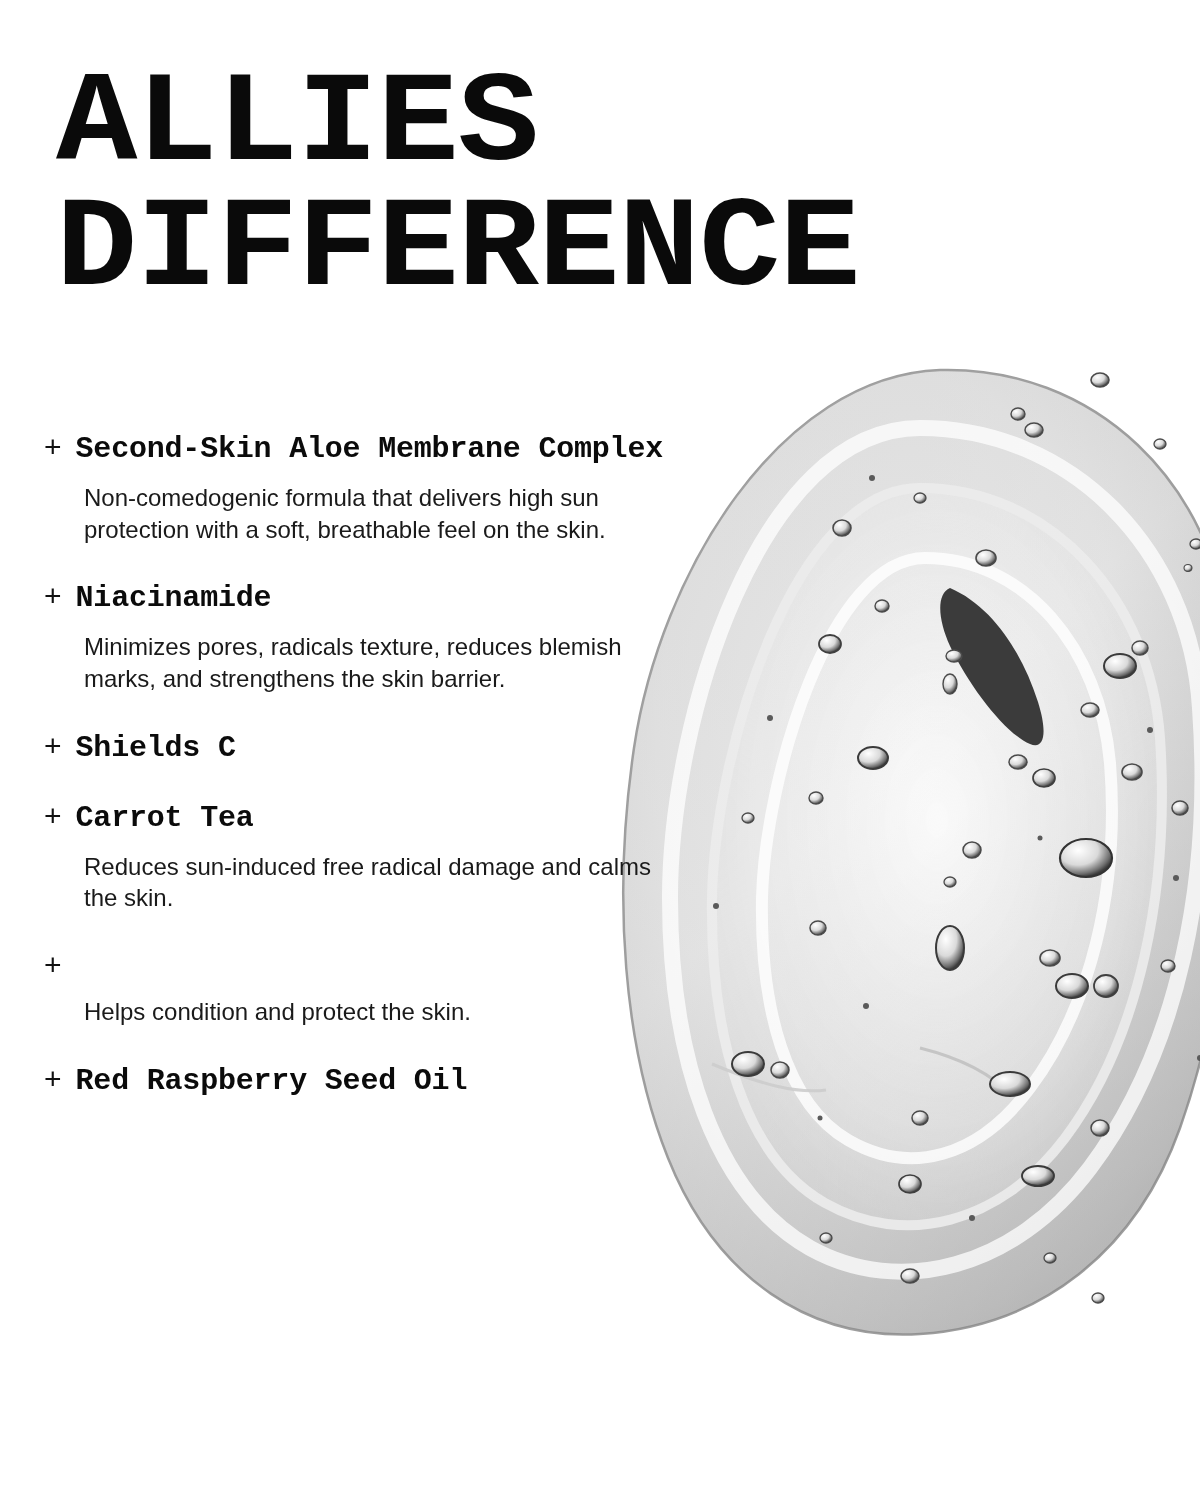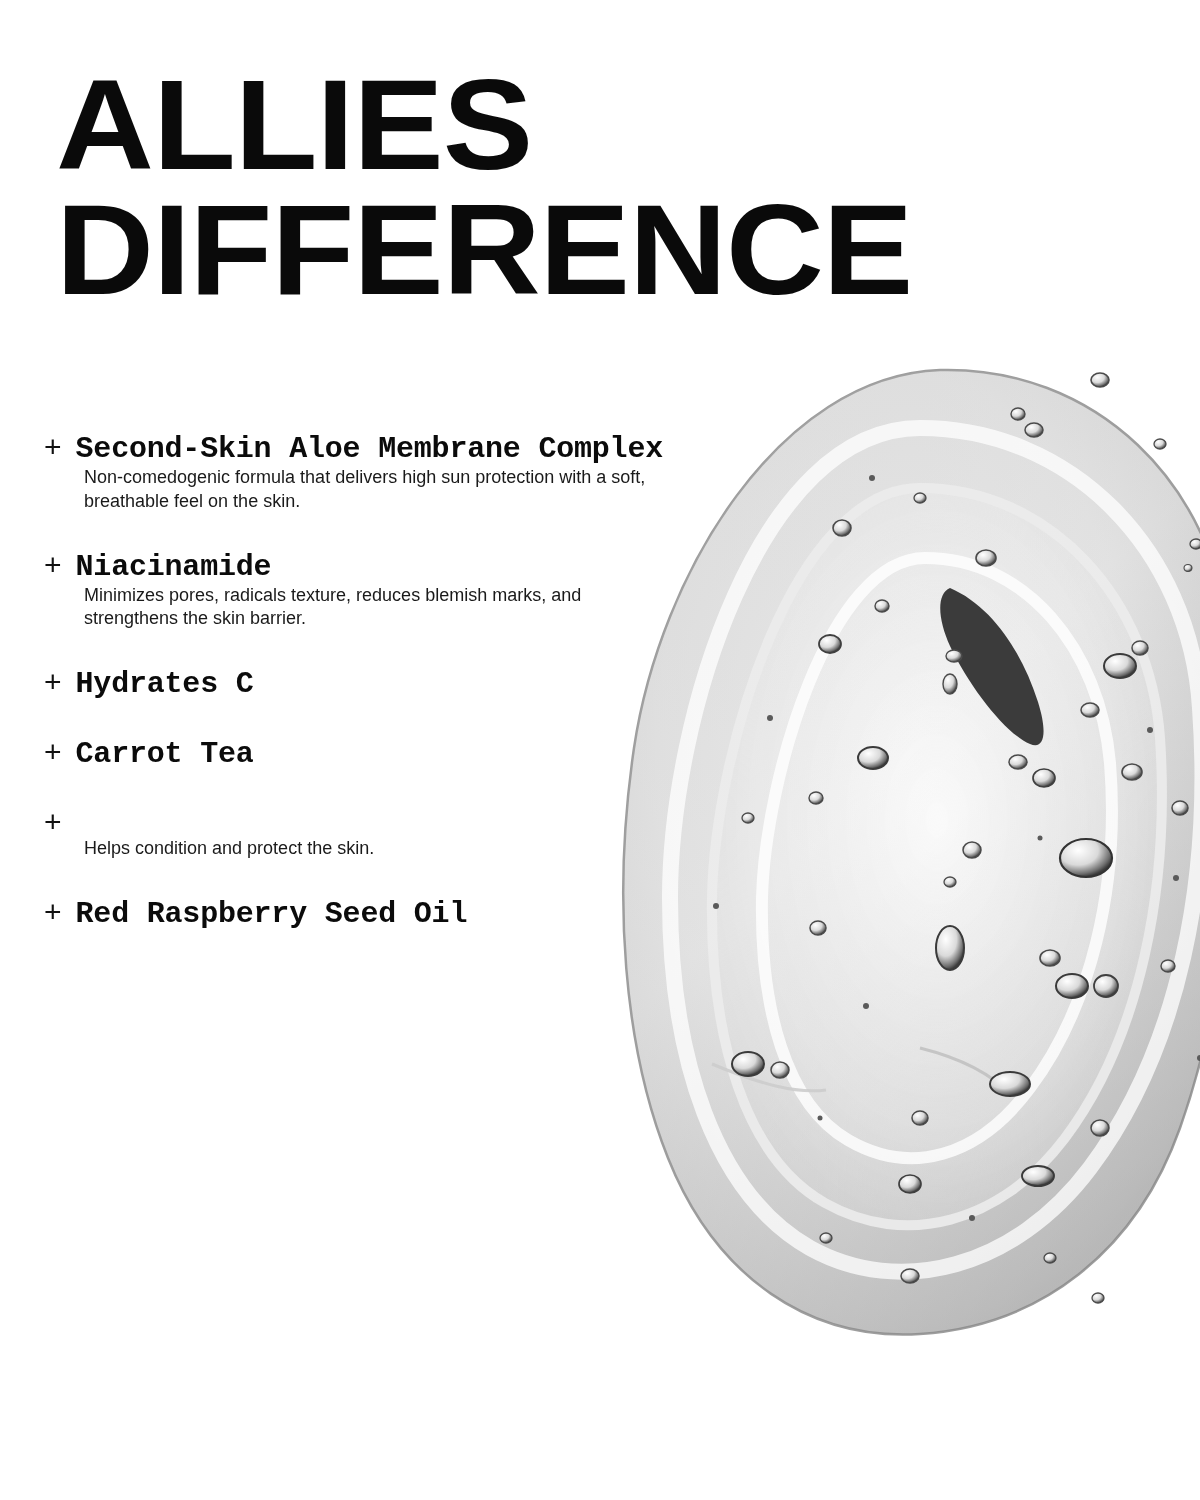--- a/index.html
+++ b/index.html
@@ -16,21 +16,21 @@
     font-family: "Liberation Sans", sans-serif;
     color: #111111;
   }
 
   
   .heading {
     position: absolute;
     left: 56px;
     top: 62px;
     width: 900px;
-    font-family: Liberation Sans, sans-serif;
+    font-family: Liberation Mono, monospace;
     font-weight: bold;
     font-size: 128px;
     line-height: 0.98;
     letter-spacing: -1px;
     color: #0a0a0a;
     text-transform: uppercase;
   }
   .heading .line {
     display: block;
     transform: scaleX(1.06);
@@ -62,23 +62,23 @@
   }
   .item-title {
     font-family: Liberation Mono, monospace;
     font-weight: bold;
     font-size: 30px;
     line-height: 1.1;
     color: #0b0b0b;
     letter-spacing: -0.2px;
   }
   .item-desc {
-    margin: 0 0 0 40px;
+    margin: 16px 0 0 40px;
     font-family: "Liberation Sans", sans-serif;
-    font-size: 18px;
+    font-size: 24px;
     line-height: 1.32;
     color: #1a1a1a;
     max-width: 590px;
     white-space: pre-line;
   }
 
   
   .swatch {
     position: absolute;
     right: -40px;
@@ -221,29 +221,30 @@
       <div class="item-head">
         <span class="plus">+</span>
         <span class="item-title">Niacinamide</span>
       </div>
       <div class="item-desc">Minimizes pores, radicals texture, reduces blemish marks, and strengthens the skin barrier.</div>
     </div>
 
     <div class="item">
       <div class="item-head">
         <span class="plus">+</span>
-        <span class="item-title">Hydrates C</span>
+        <span class="item-title">Shields C</span>
       </div>
     </div>
 
     <div class="item">
       <div class="item-head">
         <span class="plus">+</span>
         <span class="item-title">Carrot Tea</span>
       </div>
+      <div class="item-desc">Reduces sun-induced free radical damage and calms the skin.</div>
     </div>
 
     <div class="item">
       <div class="item-head">
         <span class="plus">+</span>
       </div>
       <div class="item-desc">Helps condition and protect the skin.</div>
     </div>
 
     <div class="item">

